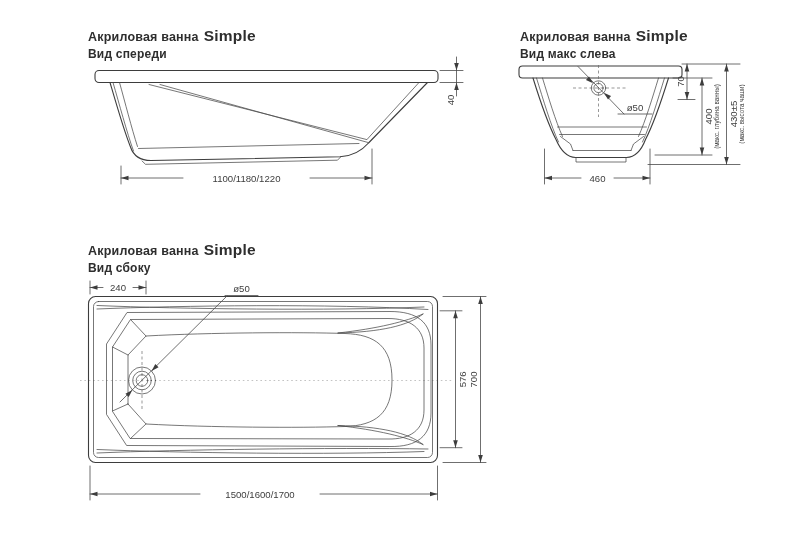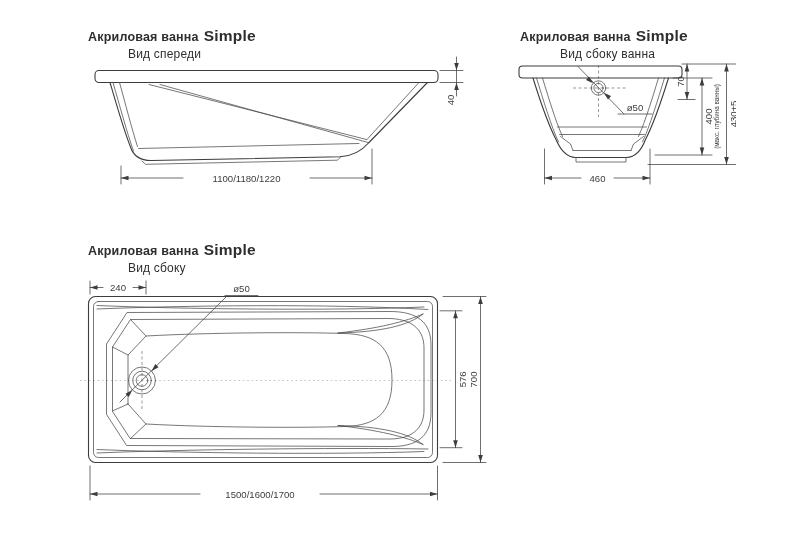--- a/index.html
+++ b/index.html
@@ -1,21 +1,21 @@
 <!DOCTYPE html>
 <html><head>
 <meta charset="utf-8">
 <style>
   html,body{margin:0;padding:0;background:#ffffff;}
   #page{position:relative;width:736px;height:533px;background:#ffffff;overflow:hidden;
-        font-family:"Liberation Sans",sans-serif;color:#2e2e2e;}
+        font-family:"Liberation Sans",sans-serif;color:#2e2e2e;padding-left:9px;}
   .view-title{position:absolute;line-height:1.25;white-space:nowrap;}
   .t-ru{font-size:12.5px;font-weight:700;letter-spacing:.2px;}
   .t-en{font-size:15.5px;font-weight:600;margin-left:5px;letter-spacing:.2px;}
-  .t-sub{font-size:12px;font-weight:400;letter-spacing:.2px;margin-top:1px;margin-left:40px;}
+  .t-sub{font-size:12px;font-weight:700;letter-spacing:.2px;margin-top:1px;}
   svg{position:absolute;overflow:visible;}
   svg text{font-family:"Liberation Sans",sans-serif;fill:#3d3d3d;}
   .dim-t{font-size:9.6px;}
   .dim-note{font-size:6.3px;}
   .ln{stroke:#3d3d3d;stroke-width:1.1;fill:none;stroke-linecap:round;stroke-linejoin:round;}
   .ln2{stroke:#4a4a4a;stroke-width:.75;fill:none;stroke-linecap:round;stroke-linejoin:round;}
   .dln{stroke:#4a4a4a;stroke-width:.8;fill:none;stroke-linecap:round;}
   .dsh{stroke:#6b6b6b;stroke-width:.7;fill:none;stroke-dasharray:3 2.5;}
   .dot{stroke:#bcbcbc;stroke-width:.9;fill:none;stroke-dasharray:1.6 2.8;}
 </style>
@@ -61,21 +61,21 @@
       <line class="dln" x1="121" y1="178" x2="183" y2="178"></line>
       <line class="dln" x1="310" y1="178" x2="372" y2="178"></line>
       <use href="#ah" transform="translate(121,178) rotate(180)"></use>
       <use href="#ah" transform="translate(372,178)"></use>
       <text class="dim-t" x="246.5" y="178" text-anchor="middle" dominant-baseline="central">1100/1180/1220</text>
     </g>
   </svg>
 
   <div class="view-title" style="left:520px;top:26px;">
     <div><span class="t-ru">Акриловая ванна</span><span class="t-en">Simple</span></div>
-    <div class="t-sub">Вид сбоку ванна</div>
+    <div class="t-sub">Вид макс слева</div>
   </div>
 
   <svg style="left:505px;top:55px;" width="255" height="150" viewBox="505 55 255 150">
     <g>
       <rect class="ln" x="519" y="66" width="163" height="12" rx="3.5"></rect>
       <path class="ln" d="M533,78 C539.5,99 548,124 556,139.5 C560.5,150 567,157.2 575.5,157.5 L626.5,157.5 C635,157.2 641.5,150 645.5,139.5 C653.5,124 662,99 668.5,78"></path>
       <path class="ln2" d="M542.5,78 C548.5,97.5 555.5,121 562.5,136.5"></path>
       <path class="ln2" d="M658.5,78 C652.5,97.5 645.5,121 638.5,136.5"></path>
       <path class="ln2" d="M536.5,78 C543,99 551,126 558.5,142"></path>
       <path class="ln2" d="M664.5,78 C658,99 650,126 642.5,142"></path>

